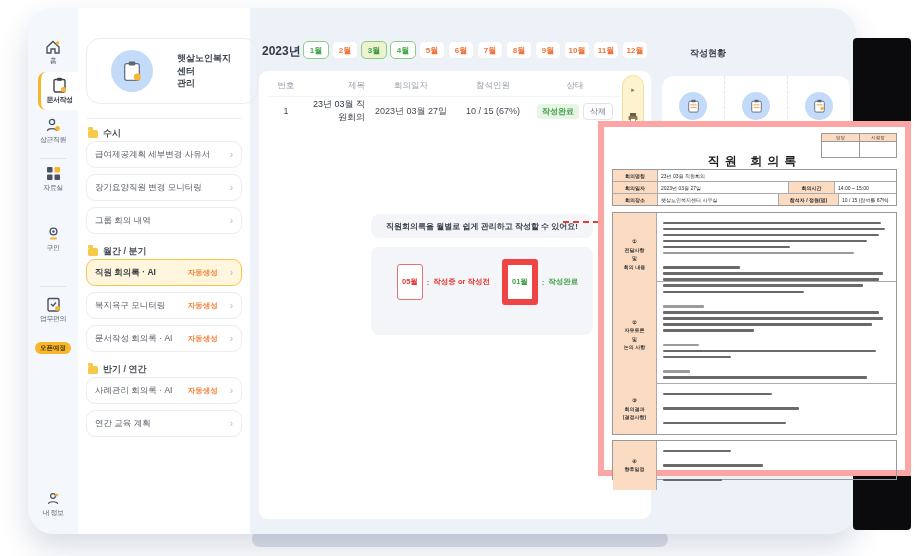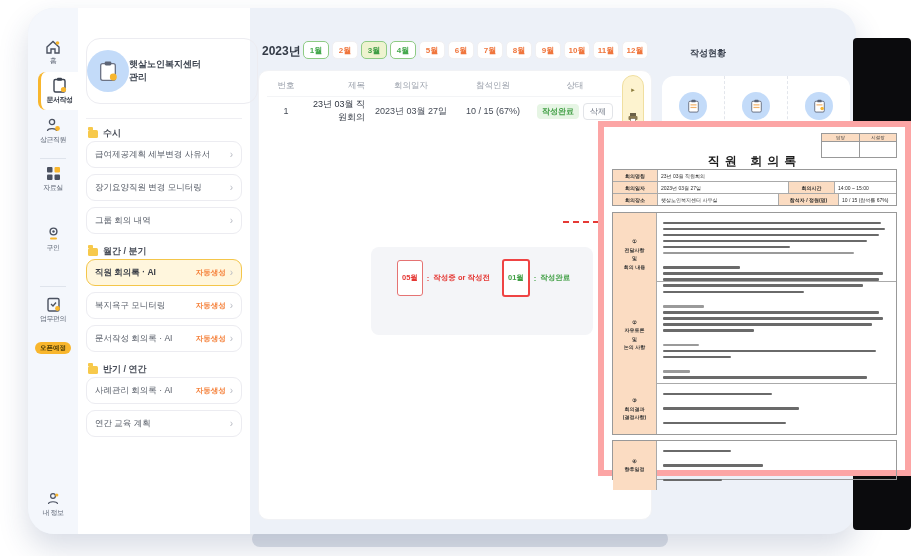--- a/index.html
+++ b/index.html
@@ -14,29 +14,29 @@
   .rail{left:28px;top:8px;width:50px;height:526px;background:#f4f7fc;border-radius:26px 0 0 26px;z-index:2;}
   .rail-item{position:absolute;left:0;width:50px;display:flex;flex-direction:column;align-items:center;gap:2px;color:#5a6372;}
   .rail-item .lbl{font-size:7px;letter-spacing:-.5px;}
   .rail-item.active{left:10px;width:40px;background:#ffffff;border-left:3px solid #f8b62d;border-radius:8px 0 0 8px;padding:5px 0;color:#2e3440;font-weight:bold;}
   .rail-divider{position:absolute;left:12px;width:26px;height:1px;background:#dfe4ec;}
   .rail-badge{position:absolute;left:7px;width:36px;height:12px;background:#f8b62d;border-radius:6px;
               font-size:6.5px;font-weight:bold;color:#4a3a05;display:flex;align-items:center;justify-content:center;}
   
   .sidebar{left:78px;top:8px;width:172px;height:526px;background:#ffffff;z-index:2;}
   .center-card{position:absolute;left:8px;top:30px;width:172px;height:66px;border:1px solid #ececf1;border-radius:14px;
-               display:flex;align-items:center;gap:0;padding:0 0;}
+               display:flex;align-items:center;gap:24px;padding:0 24px;}
   .blue-circle{border-radius:50%;background:#c3dbf9;display:flex;align-items:center;justify-content:center;flex:none;}
   .cc-text{font-size:9px;color:#3c434f;font-weight:bold;line-height:1.4;white-space:pre-line;}
   .side-divider{position:absolute;left:8px;width:156px;height:1px;background:#efeff3;}
   .sec-head{position:absolute;left:10px;display:flex;align-items:center;font-size:9px;font-weight:bold;color:#4a4f5a;}
   .folder{width:10px;height:8px;background:#f7c94b;border-radius:1.5px;position:relative;display:inline-block;margin-right:5px;}
   .folder::before{content:"";position:absolute;top:-2.5px;left:0;width:5px;height:3px;background:#f7c94b;border-radius:1px 1px 0 0;}
   .side-item{position:absolute;left:8px;width:156px;height:27px;border:1px solid #ececf1;border-radius:9px;background:#fff;
-             display:flex;align-items:center;padding:0 8px;gap:4px;cursor:pointer;}
+             display:flex;align-items:center;padding:0 8px;gap:12px;cursor:pointer;}
   .side-item .ilbl{font-size:8.5px;color:#555b66;flex:1;white-space:nowrap;overflow:hidden;}
   .side-item .ai-badge{font-size:7.5px;font-weight:bold;color:#f5823c;}
   .side-item .chev{font-size:10px;color:#b9bcc4;}
   .side-item.active{background:#fff6dd;border-color:#f4c64a;justify-content:center;}
   .side-item.active .ilbl{color:#3c4049;font-weight:bold;}
   
   .year{left:262px;top:43px;font-size:12px;font-weight:bold;color:#333a46;z-index:2;}
   .year .caret{font-size:9px;color:#9aa1ad;}
   .months{left:303px;top:41px;display:flex;gap:3px;z-index:2;}
   .mbtn{width:26px;height:18px;border-radius:5px;display:flex;align-items:center;justify-content:center;
@@ -63,21 +63,21 @@
   .side-pill .tri{font-size:7px;color:#8a7a3a;}
   
   .callout{position:absolute;left:112px;top:143px;width:222px;height:24px;background:#f4f5f8;border-radius:8px;
            display:flex;align-items:center;justify-content:center;font-size:8px;font-weight:bold;color:#3e4450;}
   .steps{position:absolute;left:112px;top:176px;width:222px;height:88px;background:#f4f5f8;border-radius:8px;
          padding:10px 12px;font-size:8px;color:#3e4450;font-weight:bold;}
   .steps .line{margin-bottom:6px;}
   .legend{display:flex;align-items:center;gap:4px;margin:2px 0 8px 14px;font-size:7.5px;}
   .chip{border-radius:3px;padding:12px 4px;background:#fff;font-weight:bold;}
   .chip.red{border:1px solid #e57373;color:#e53935;}
-  .chip.green{border:2px solid #ef4444;color:#43a047;}
+  .chip.green{border:6px solid #ef4444;color:#43a047;}
   .lg-red{color:#e53935;}
   .lg-green{color:#43a047;}
   
   .status-card{left:662px;top:76px;width:188px;height:300px;background:#fff;border-radius:12px;z-index:2;display:flex;}
   .st-cell{flex:1;display:flex;justify-content:center;padding-top:16px;}
   .st-cell + .st-cell{border-left:1px dashed #e3e6ec;}
   
   .red-dash{left:563px;top:221px;width:36px;height:0;border-top:2px dashed #e53935;z-index:3;}
   
   .doc{left:598px;top:121px;width:313px;height:355px;background:#fff;border:6px solid #fca5a5;z-index:5;padding:20px 8px;}
@@ -298,20 +298,21 @@
     <span class="tri">▸</span>
     <span>
       <svg width="10" height="9" viewBox="0 0 10 9">
           <rect x="2" y="0" width="6" height="3" fill="#6b6047"></rect>
           <rect x="0.5" y="3" width="9" height="4" rx="1" fill="#8a7a52"></rect>
           <rect x="2.5" y="5.5" width="5" height="3" fill="#fff" stroke="#6b6047" stroke-width="0.6"></rect>
         </svg>
     </span>
   </div>
 
+  <div class="callout">직원회의록을 월별로 쉽게 관리하고 작성할 수 있어요!</div>
 
   <div class="steps">
     <div class="legend">
       <span class="chip red">05월</span>
       <span class="lg-red">:</span>
       <span class="lg-red">작성중 or 작성전</span>
       <span class="chip green" style="margin-left:8px">01월</span>
       <span class="lg-green">:</span>
       <span class="lg-green">작성완료</span>
     </div>

